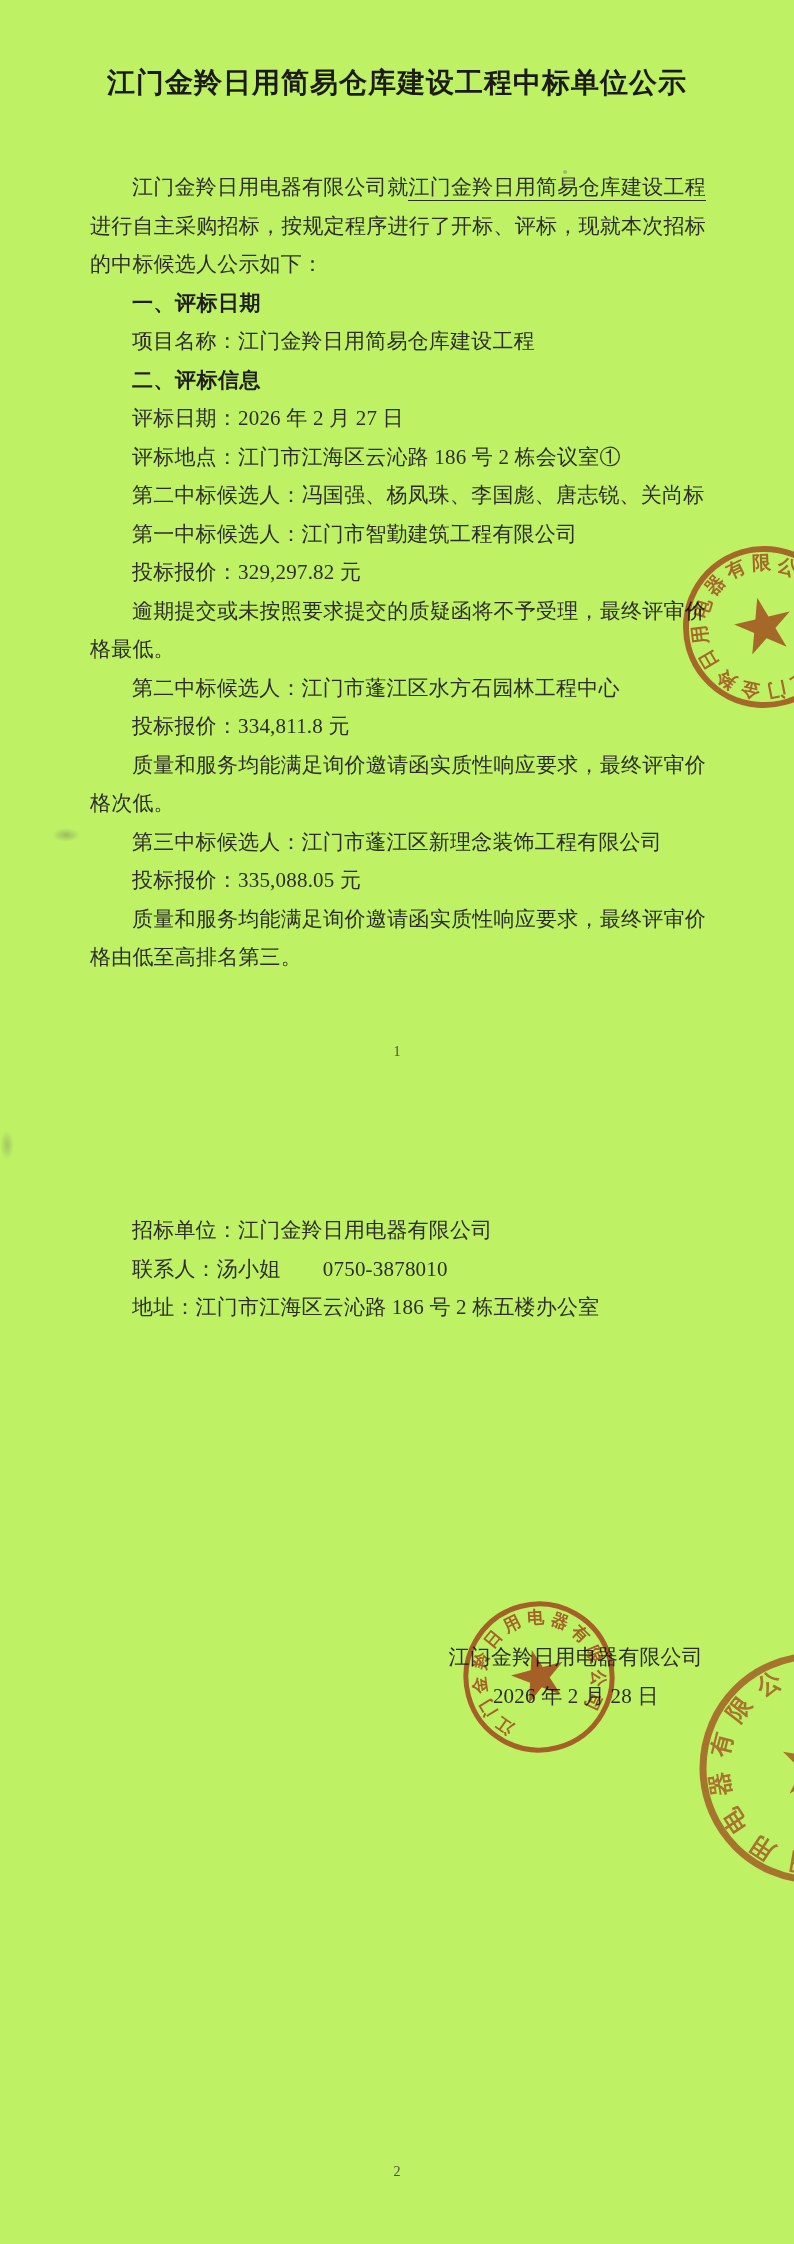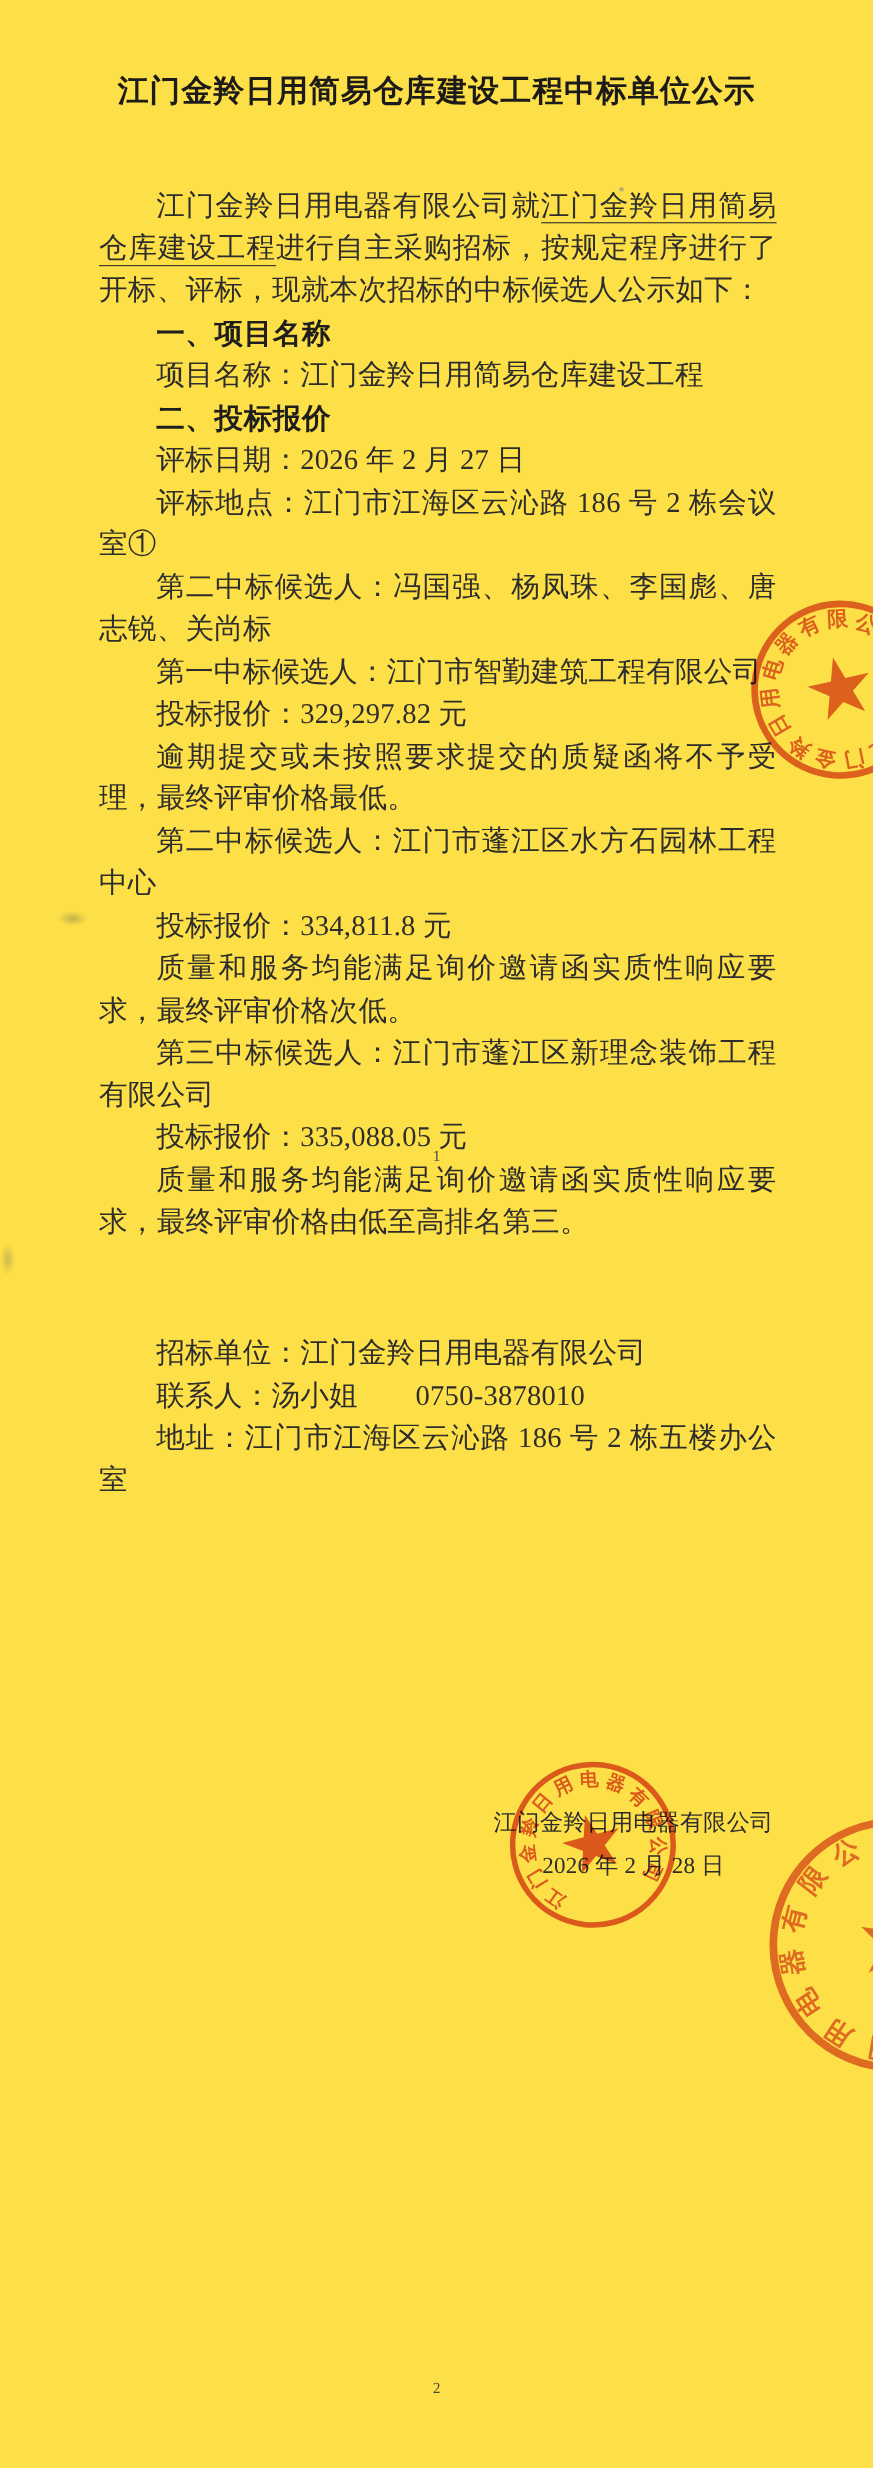--- a/index.html
+++ b/index.html
@@ -1,36 +1,36 @@
 <!DOCTYPE html>
 <html><head>
 <meta charset="utf-8">
 <style>
   html,body{margin:0;padding:0;background:#e8e8e8;}
   .page{
     position:relative;
     width:794px;height:2244px;
     margin:0 auto;
-    background:#fde047;
+    background:#bef264;
     overflow:hidden;
     font-family:"Liberation Serif", serif;
     color:#2e2d2b;
   }
   .doc-title{
     position:absolute;top:64px;left:0;width:100%;
     margin:0;text-align:center;
     font-family:"Liberation Serif", serif;
     font-size:28px;font-weight:bold;letter-spacing:1px;color:#1c1b19;
   }
   .textblock{position:absolute;left:90px;width:616px;}
   .block1{top:168px;}
   .block2{top:1211px;}
   .para,.hline{
     margin:0;
-    font-size:26px;line-height:38.5px;letter-spacing:.2px;
+    font-size:21px;line-height:38.5px;letter-spacing:.2px;
     text-align:justify;text-indent:2em;
   }
   .hline{
     font-family:"Liberation Sans", sans-serif;
     font-weight:bold;color:#1f1e1c;letter-spacing:.5px;
   }
   .underline{border-bottom:1.5px solid #2e2d2b;padding-bottom:1px;}
   .pagenum{
     position:absolute;left:0;width:100%;text-align:center;
     font-size:14px;color:#4a4a48;letter-spacing:0;
@@ -58,24 +58,24 @@
 </head>
 <body>
 
 <div class="page">
 
   <h1 class="doc-title">江门金羚日用简易仓库建设工程中标单位公示</h1>
 
   <div class="textblock block1">
     <p class="para"><span>江门金羚日用电器有限公司就</span><span class="underline">江门金羚日用简易仓库建设工程</span><span>进行自主采购招标，按规定程序进行了开标、评标，现就本次招标的中标候选人公示如下：</span></p>
 
-    <p class="hline">一、项目名称</p>
+    <p class="hline">一、评标日期</p>
     <p class="para">项目名称：江门金羚日用简易仓库建设工程</p>
 
-    <p class="hline">二、投标报价</p>
+    <p class="hline">二、评标信息</p>
     <p class="para">评标日期：2026 年 2 月 27 日</p>
     <p class="para">评标地点：江门市江海区云沁路 186 号 2 栋会议室①</p>
     <p class="para">第二中标候选人：冯国强、杨凤珠、李国彪、唐志锐、关尚标</p>
 
 
     <p class="para">第一中标候选人：江门市智勤建筑工程有限公司</p>
     <p class="para">投标报价：329,297.82 元</p>
     <p class="para">逾期提交或未按照要求提交的质疑函将不予受理，最终评审价格最低。</p>
 
     <p class="para">第二中标候选人：江门市蓬江区水方石园林工程中心</p>

